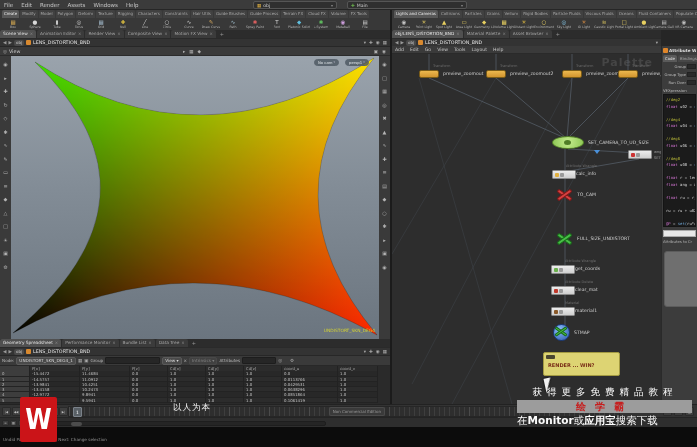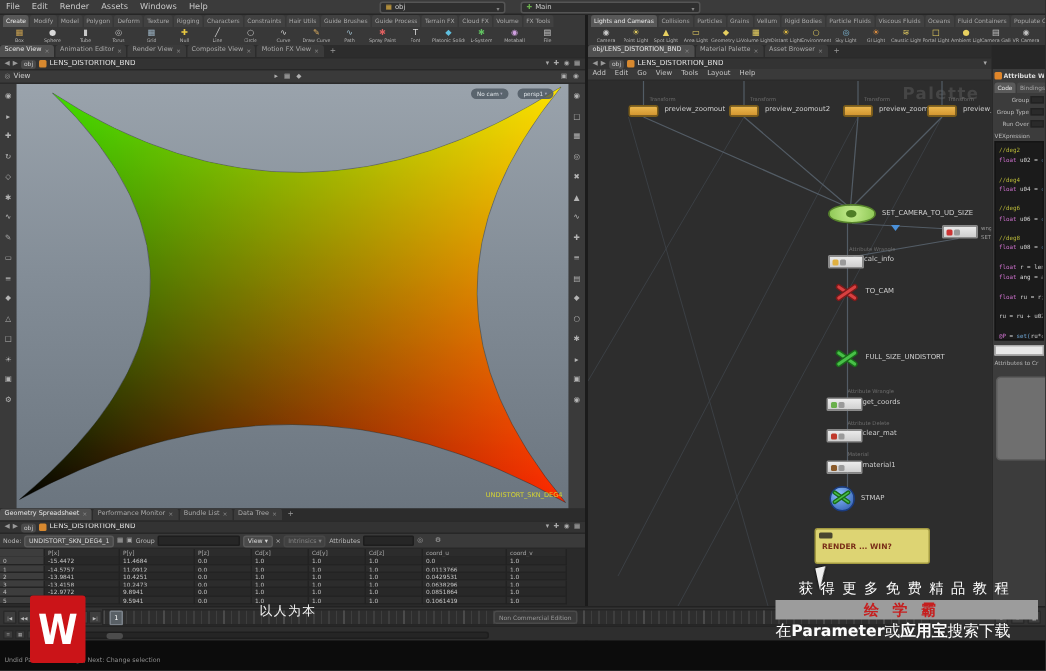--- a/index.html
+++ b/index.html
@@ -833,16 +833,16 @@
 
   <div class="wm" id="wm-logo">
     <span class="w">W</span>
   </div>
   <div class="wm" id="wm-slogan">以人为本</div>
   <div class="wm" id="wm-bar">
     <span class="t">绘学霸</span>
   </div>
   <div class="wm" id="wm-promo1">获得更多免费精品教程</div>
   <div class="wm" id="wm-promo2">
-    <span>在</span><b>Parameter</b><span>或</span><b>应用宝</b><span>搜索下载</span>
+    <span>在</span><b>Monitor</b><span>或</span><b>应用宝</b><span>搜索下载</span>
   </div>
 
 </div>
 
 </body></html>

